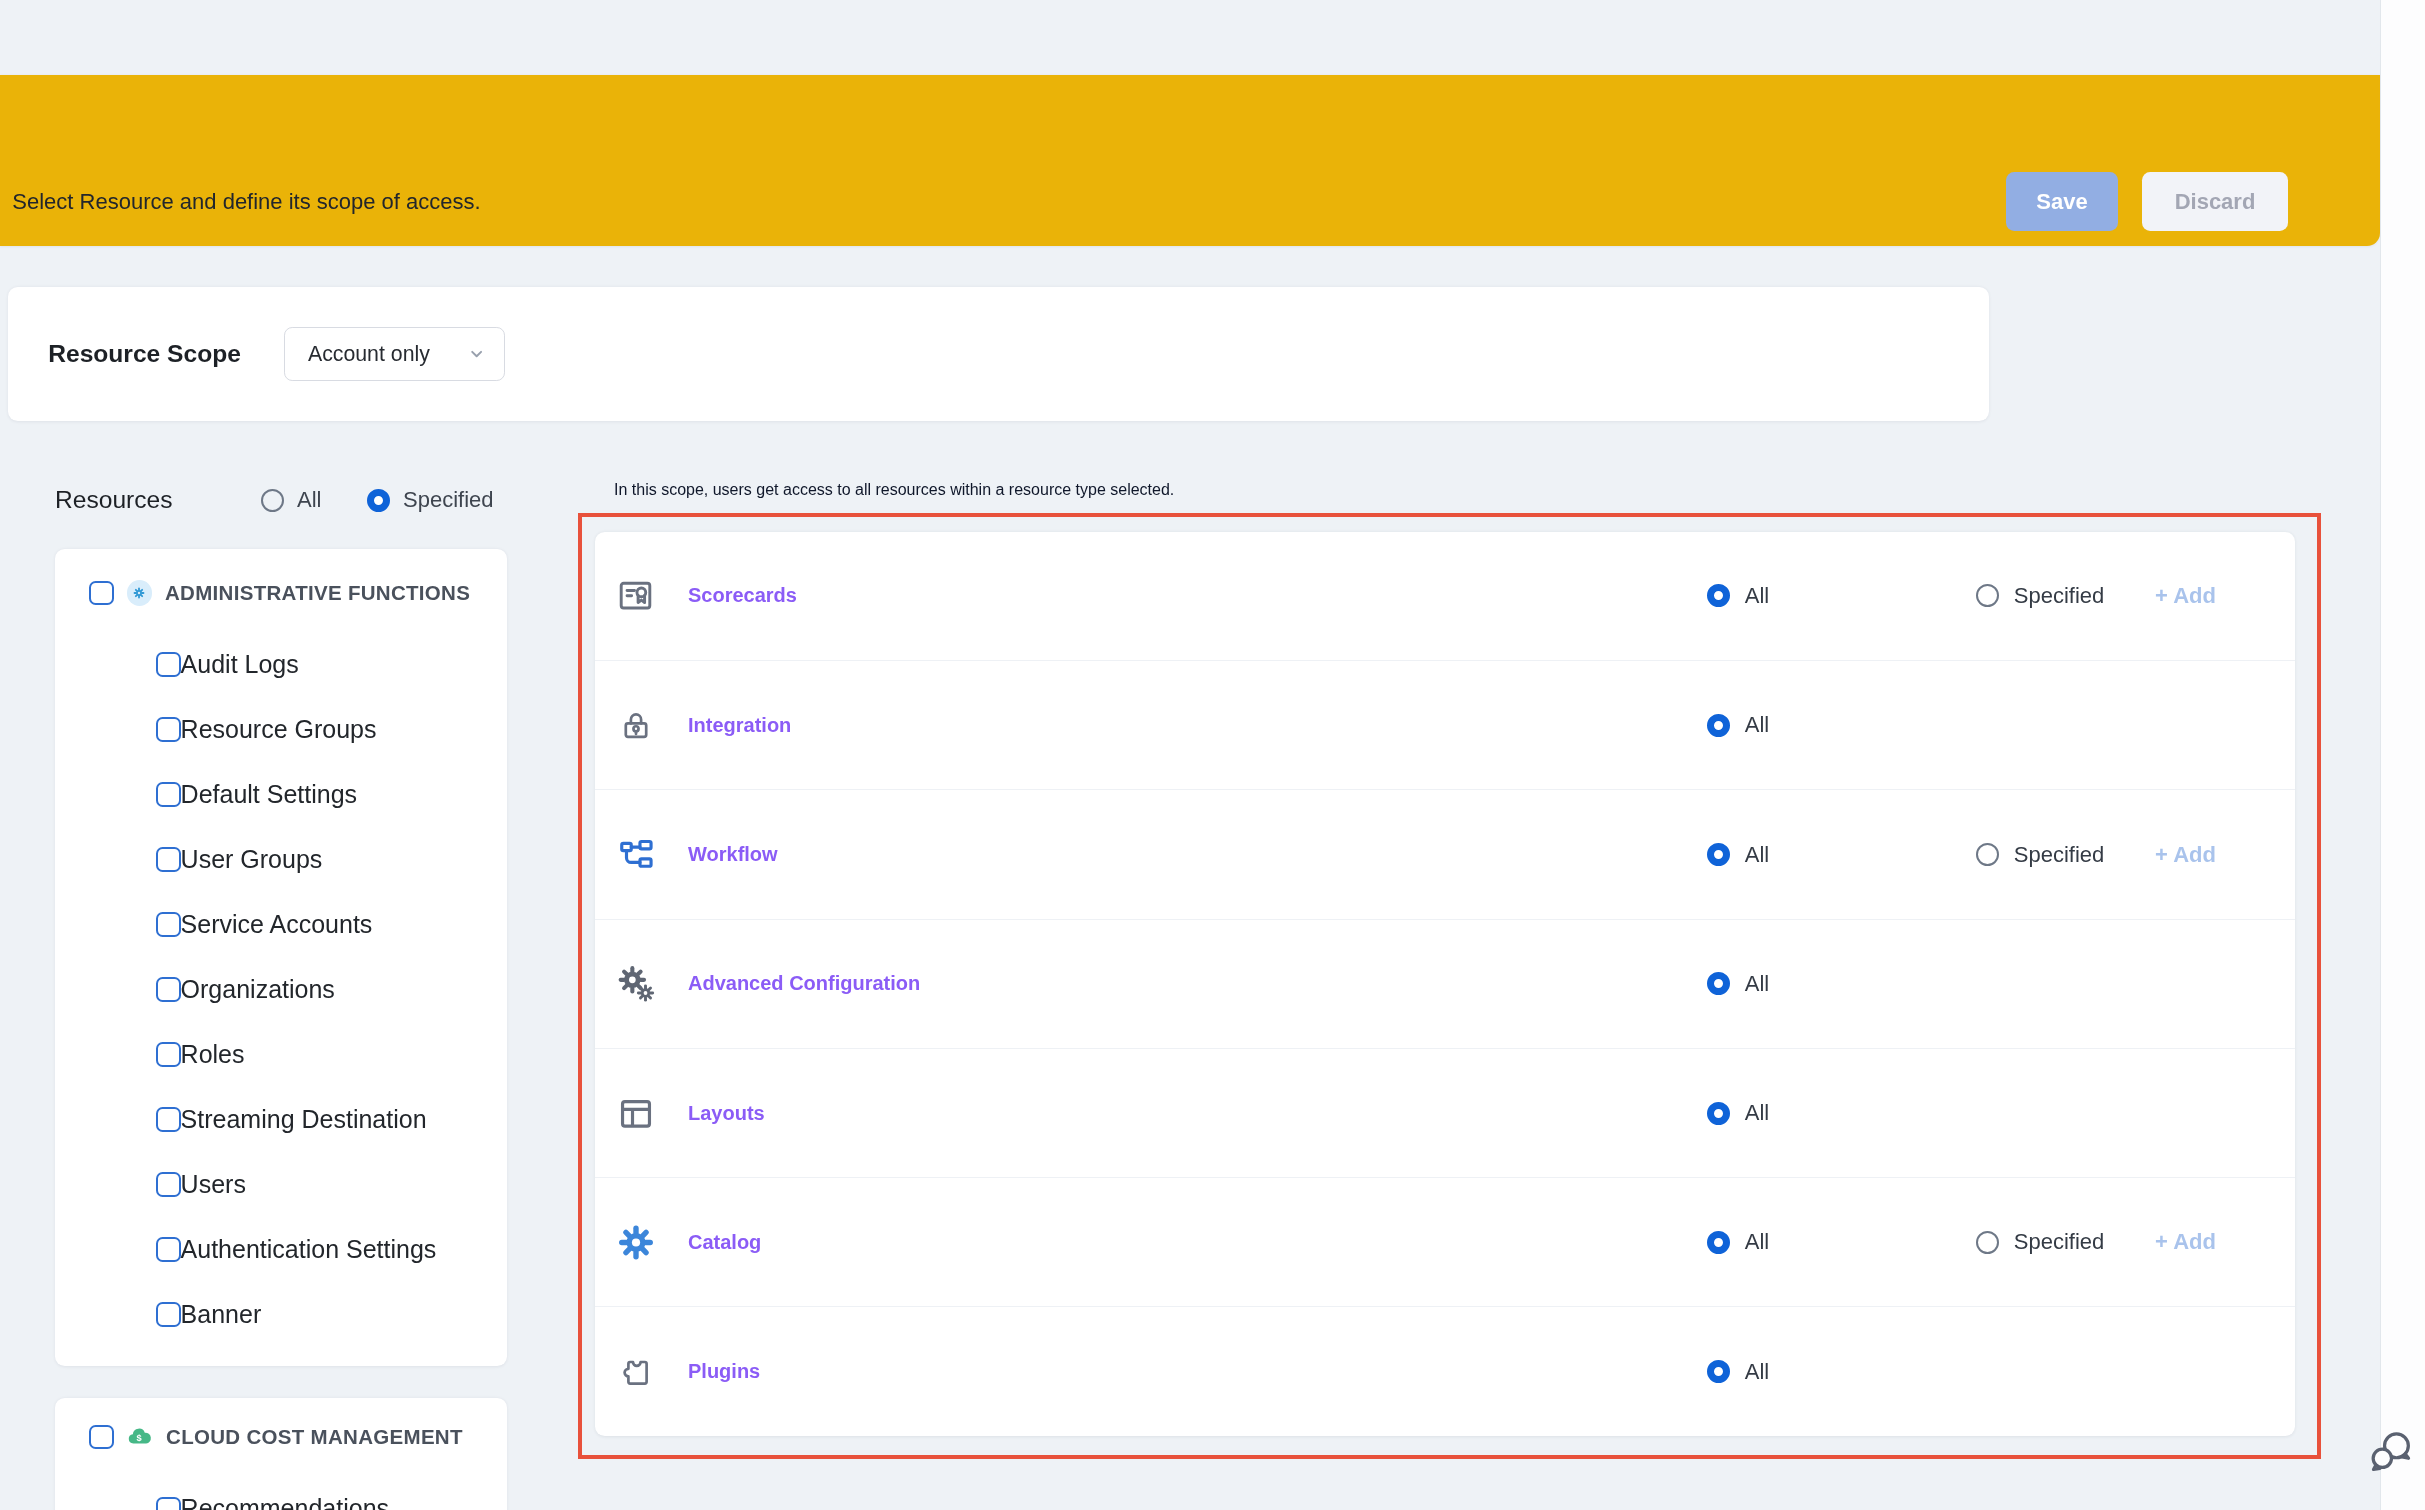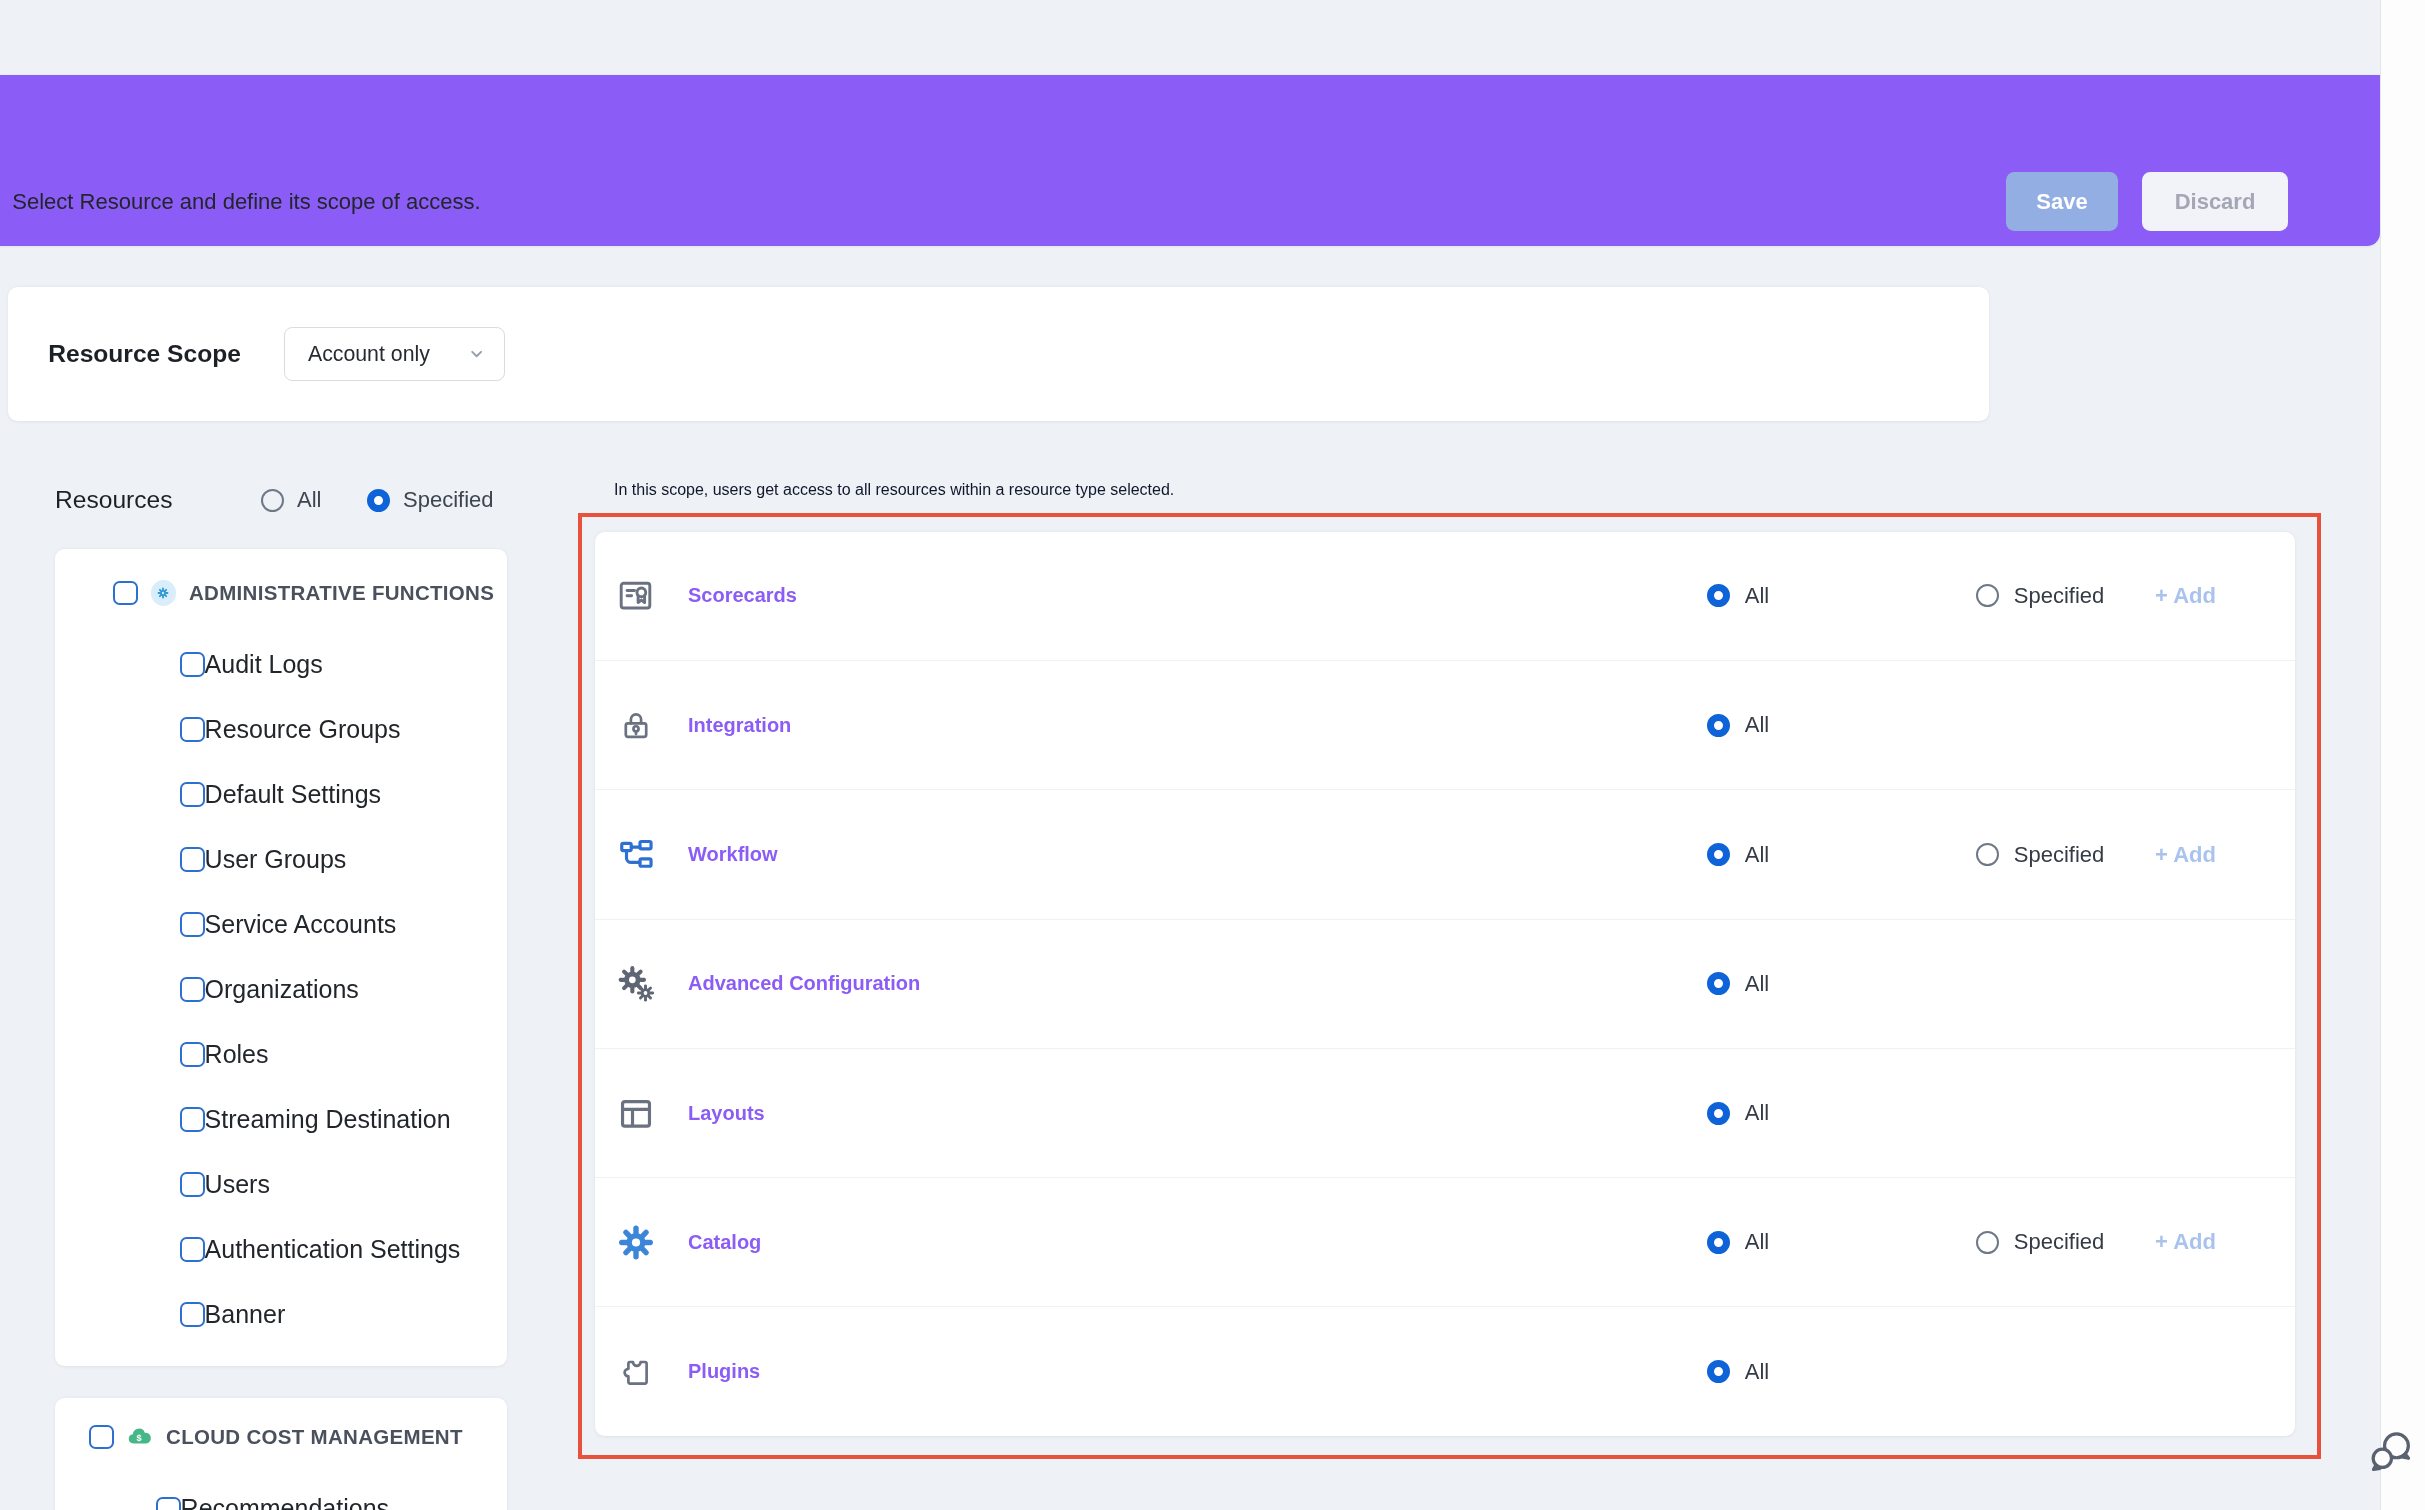--- a/index.html
+++ b/index.html
@@ -20,21 +20,21 @@
   }
   .page-title { font-size:25.4px; font-weight:500; color:#1c2025; letter-spacing:0.2px; }
   .meta { margin-left:auto; margin-right:72px; display:flex; align-items:center; }
   .meta-label { font-size:19.7px; color:#79828e; letter-spacing:0.4px; }
   .meta-value { font-size:19.7px; color:#1d2126; font-weight:500; margin-left:8.2px; }
   .meta-divider { width:1.6px; height:28px; background:#c9d0d9; margin:0 19.7px; }
 
   
   .toolbar {
     position:absolute; left:0; top:75px; width:2380px; height:171px;
-    background:#8b5cf6; border-radius:0 0 13px 0;
+    background:#eab308; border-radius:0 0 13px 0;
     box-shadow:0 0.8px 2.5px rgba(20,30,50,.06);
     display:flex; align-items:center; padding:82px 92px 0 12.3px;
   }
   .toolbar-desc { font-size:22px; color:#22262c; }
   .toolbar-actions { margin-left:auto; display:flex; gap:24px; }
   .btn { border:none; border-radius:8.2px; height:59px; font-size:22px; font-weight:600; cursor:pointer; font-family:inherit; }
   .btn-save { width:112px; background:#92aee3; color:#ffffff; }
   .btn-discard { width:146px; background:#f2f3f8; color:#a3a6b4; }
 
   
@@ -60,21 +60,21 @@
   .radio.unsel { border:2.1px solid #6e7887; background:transparent; }
   .radio-opt { position:absolute; top:50%; transform:translateY(-50%); display:flex; align-items:center; gap:13px; font-size:22px; color:#3e454f; }
   .opt-all { left:261px; }
   .opt-spec { left:367px; }
 
   
   .side-card {
     position:absolute; left:55px; width:452px; background:#fff; border-radius:9.8px;
     box-shadow:0 0.8px 3.3px rgba(25,35,55,.07); padding-top:13px;
   }
-  .card-admin { top:549px; height:817px;padding-left:24px; }
+  .card-admin { top:549px; height:817px; }
   .card-ccm { top:1398px; height:189px; padding-top:8.2px; }
   .checkbox { display:inline-block; width:24.6px; height:24.6px; border:2.1px solid #2e6fd2; border-radius:6.6px; background:#fff; flex:none; }
   .group-row { height:62px; display:flex; align-items:center; padding-left:34px; }
   .badge { width:25.4px; height:25.4px; border-radius:50%; background:#d9edfb; margin-left:13px; display:flex; align-items:center; justify-content:center; flex:none; }
   .badge svg, .badge-cloud svg { display:block; }
   .badge-cloud { width:28px; height:24.6px; margin-left:11.5px; flex:none; }
   .group-label { margin-left:13px; font-size:20.5px; font-weight:600; color:#4a515c; letter-spacing:0.3px; }
   .item-row { height:65px; display:flex; align-items:center; padding-left:101px; }
   .item-label { font-size:25px; color:#22262b; }
   .items-block { margin-top:8.2px; }

